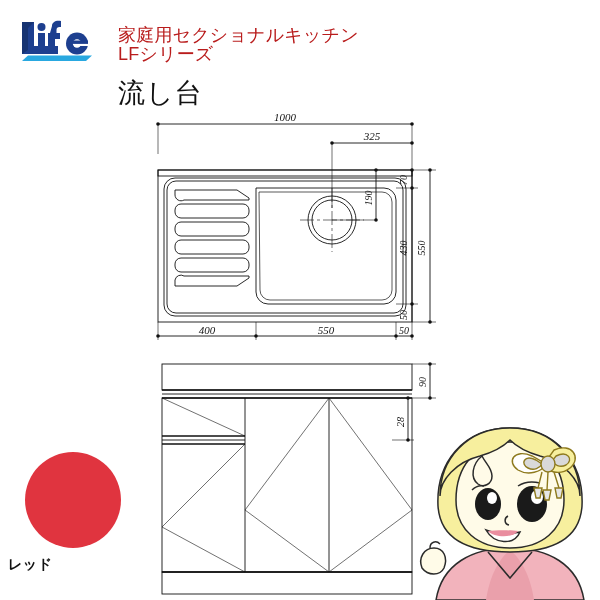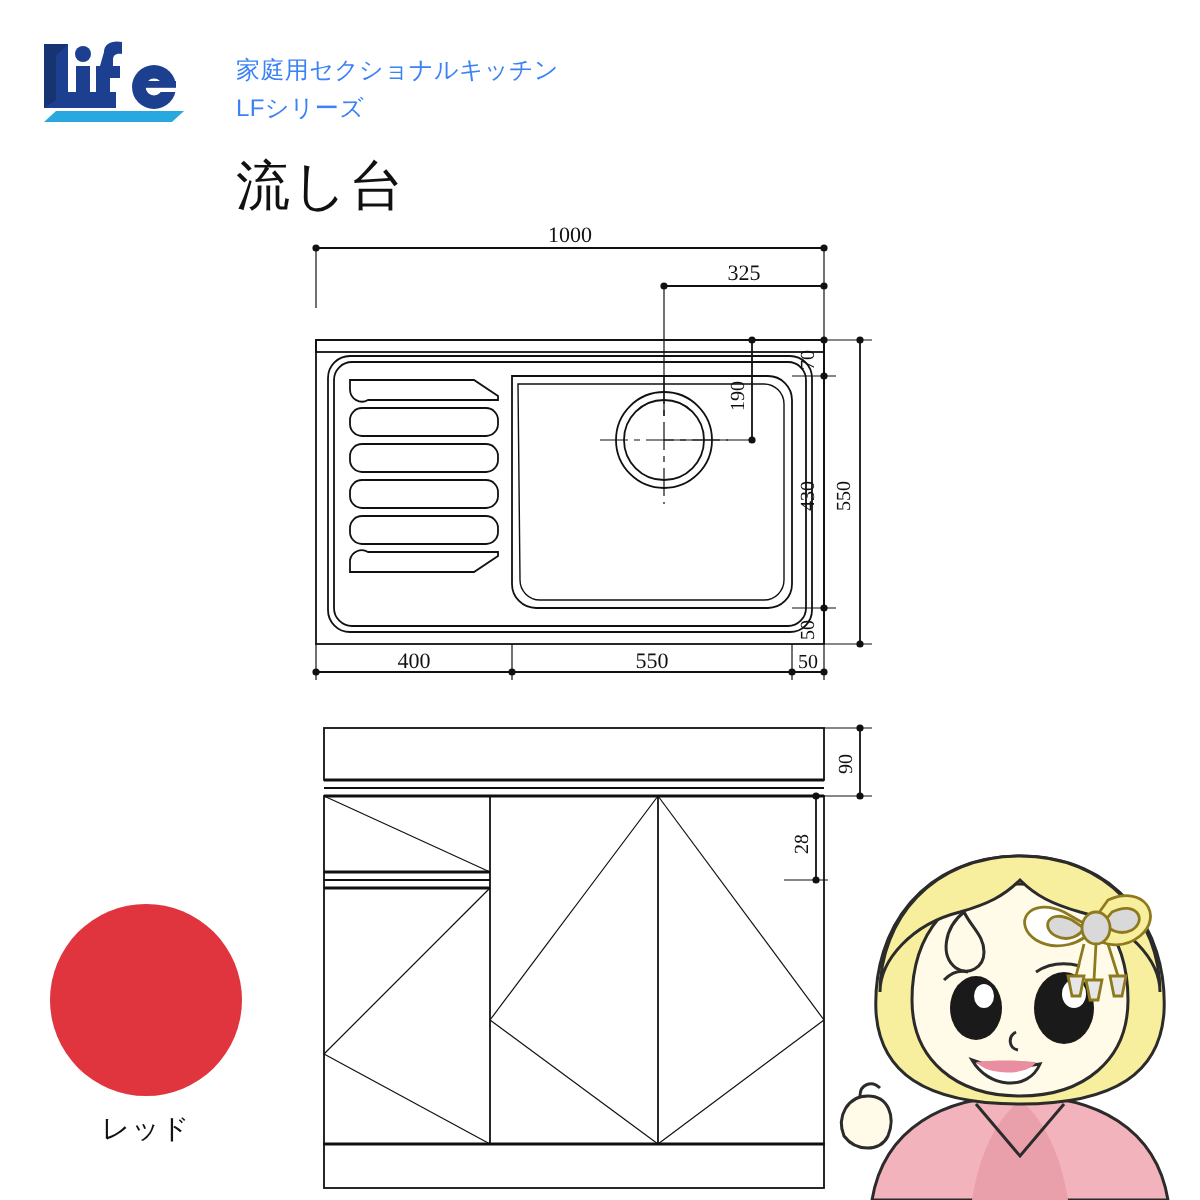--- a/index.html
+++ b/index.html
@@ -24,57 +24,59 @@
     left: 14px;
     top: 16px;
     width: 92px;
     height: 46px;
   }
   #header-subtitle {
     position: absolute;
     left: 118px;
     top: 26px;
     width: 330px;
-    font-size: 12px;
+    font-size: 18px;
     line-height: 19px;
-    color: #3b82f6;
+    color: #b91c1c;
     letter-spacing: 0.2px;
     white-space: pre-line;
   }
   #page-title {
     position: absolute;
     left: 118px;
     top: 78px;
     font-size: 27px;
     line-height: 30px;
     color: #111111;
     letter-spacing: 1px;
   }
 
   
   #drawing-top, #drawing-elevation {
     position: absolute;
+    font-style: italic;
   }
   #drawing-top { left: 140px; top: 108px; }
   #drawing-elevation { left: 140px; top: 350px; }
 
   .dimtext {
     font-family: "Liberation Serif", "DejaVu Serif", serif;
     font-size: 11px;
     fill: #111111;
   }
   .dimtext.small { font-size: 10px; }
 
   
   #color-swatch-group {
     position: absolute;
     left: 8px;
     top: 452px;
     width: 130px;
-    text-align: center;
+    text-align: left;
+    font-weight: bold;
   }
   #color-swatch-dot {
     width: 96px;
     height: 96px;
     border-radius: 50%;
     margin: 0 auto;
   }
   .swatch-label {
     font-size: 14px;
     line-height: 19px;

